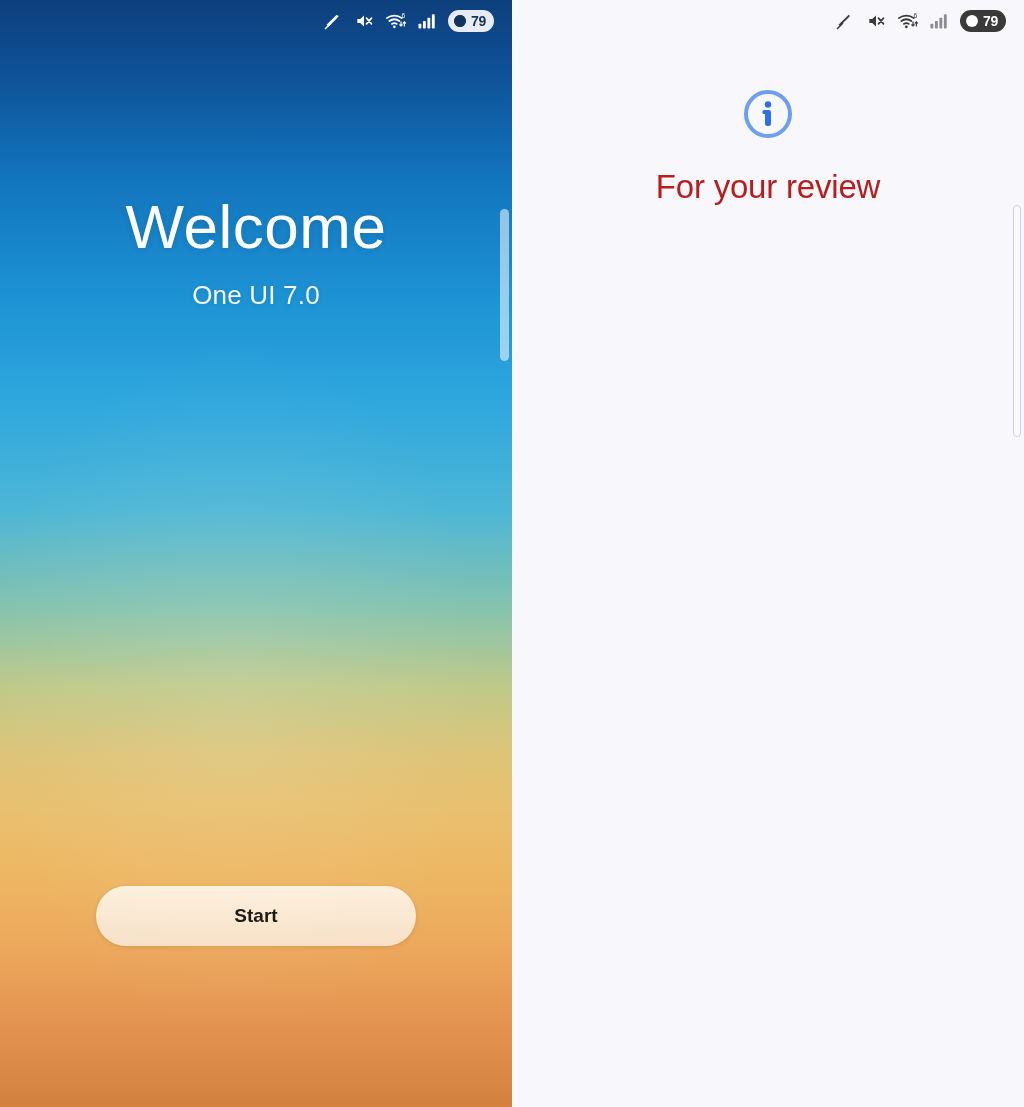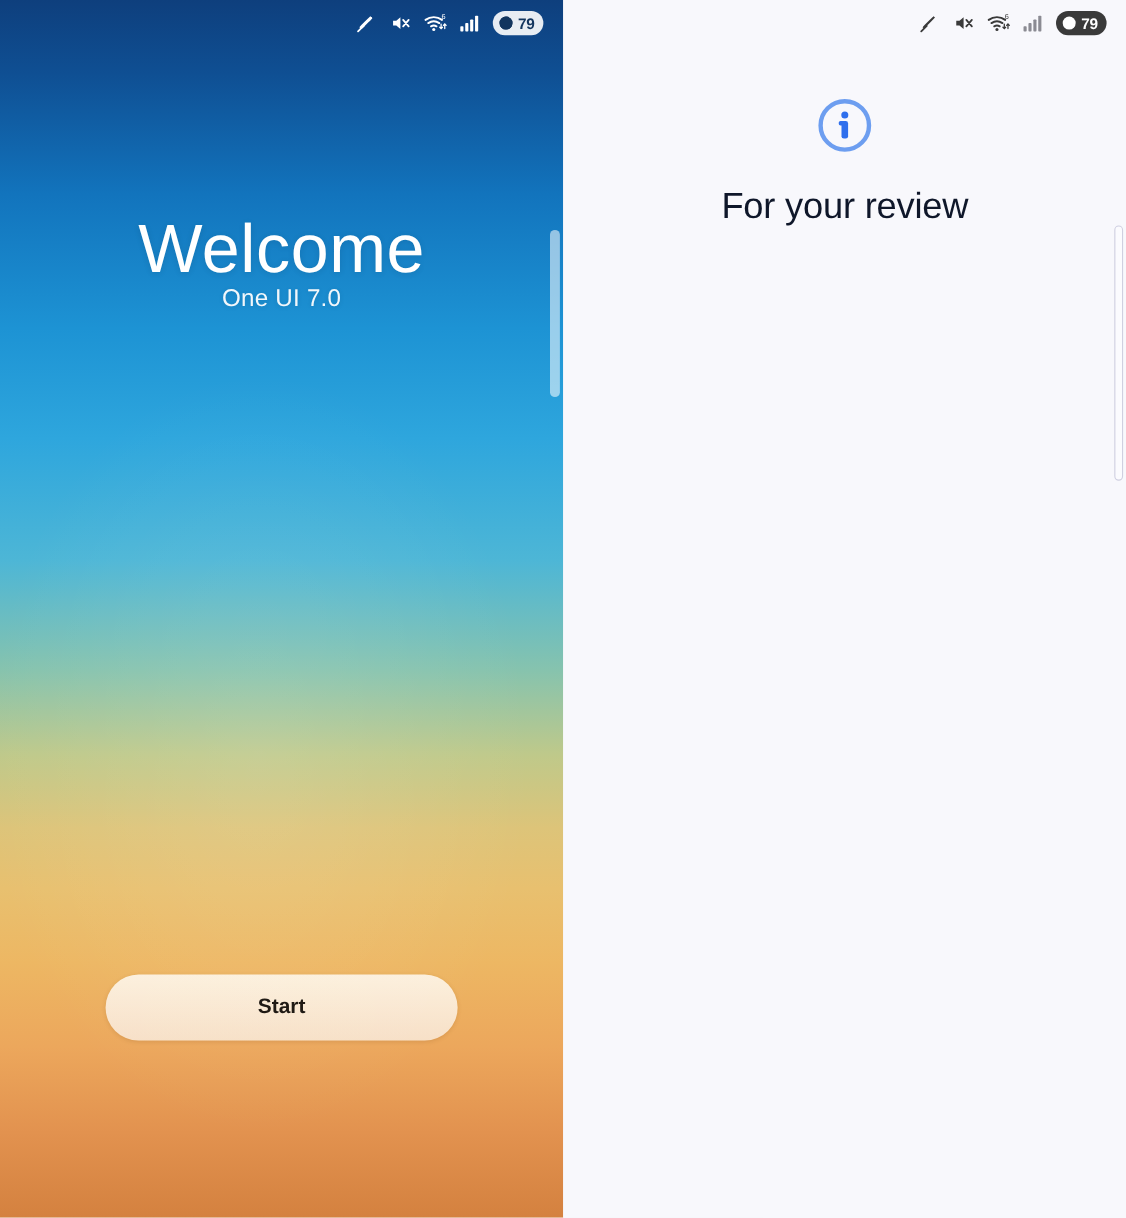--- a/index.html
+++ b/index.html
@@ -54,21 +54,21 @@
   .panel-right .battery .bpct { color:#ffffff; }
 
   .welcome-wrap {
     position:absolute; top:196px; left:0; right:0; text-align:center; z-index:4;
   }
   .welcome-title {
     font-size:62px; font-weight:300; color:#ffffff; letter-spacing:0.5px;
     line-height:1; text-shadow:0 1px 6px rgba(0,0,0,0.10);text-align:center;
   }
   .welcome-sub {
-    font-size:22px; font-weight:400; color:#f2f7fb;
+    margin-top:22px; font-size:26px; font-weight:400; color:#f2f7fb;
     letter-spacing:0.2px; text-shadow:0 1px 5px rgba(0,0,0,0.10);
   }
 
   .start-btn {
     position:absolute; left:96px; top:886px; width:320px; height:60px;
     border:none; border-radius:30px; cursor:pointer;
     background:linear-gradient(to bottom, rgba(255,253,248,0.82), rgba(250,238,226,0.80));
     color:#18120c; font-size:19px; font-weight:600;
     font-family:"Liberation Sans", sans-serif;
     box-shadow:0 1px 4px rgba(120,70,20,0.18);
@@ -85,21 +85,21 @@
     background:#f8f8fc;
   }
   .scroll-right {
     position:absolute; right:3px; top:205px; width:8px; height:232px;
     border-radius:4px; border:1px solid #cfcfe0; background:#fbfbfe;
   }
 
   .info-icon-wrap { position:absolute; top:88px; left:0; right:0; display:flex; justify-content:center; }
   .page-title {
     position:absolute; top:168px; left:0; right:0; text-align:center;
-    font-size:33px; font-weight:400; color:#0f172a; letter-spacing:-0.2px;
+    font-size:33px; font-weight:400; color:#b91c1c; letter-spacing:-0.2px;
   }
 </style>
 </head>
 <body>
 
 <div id="screen">
 
   <div class="panel-left">
 
     <div class="statusbar">

